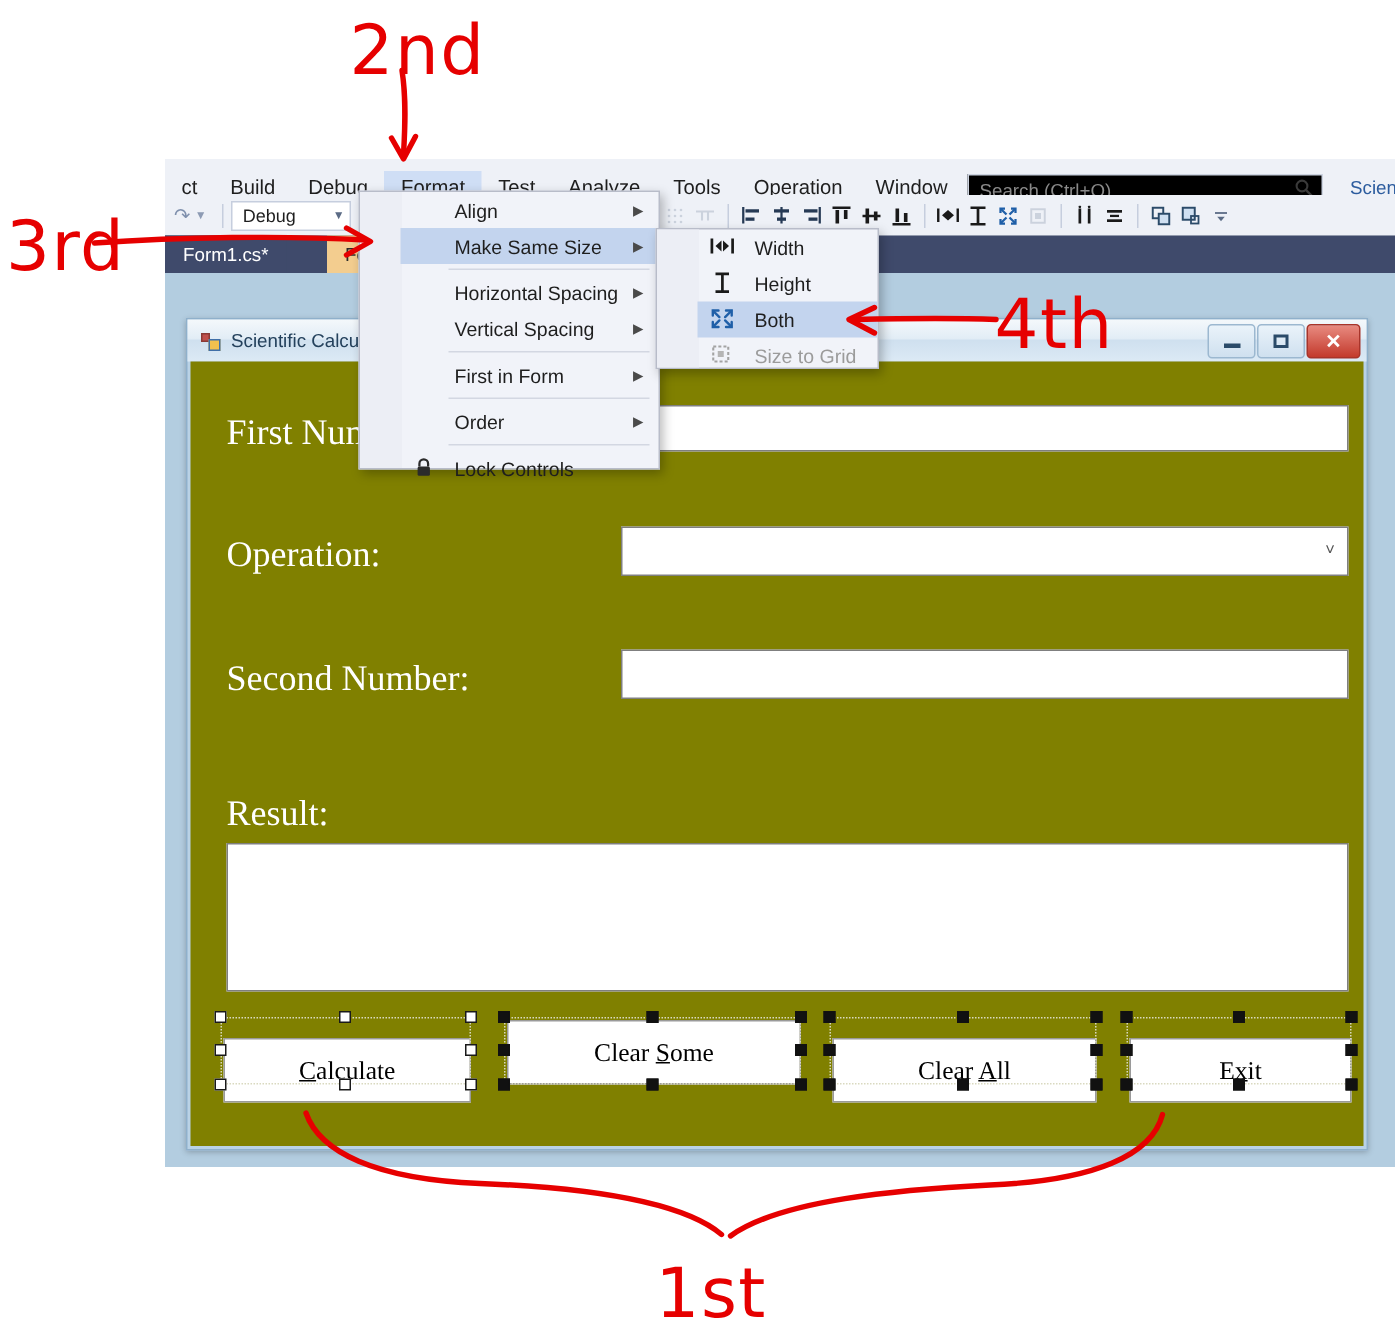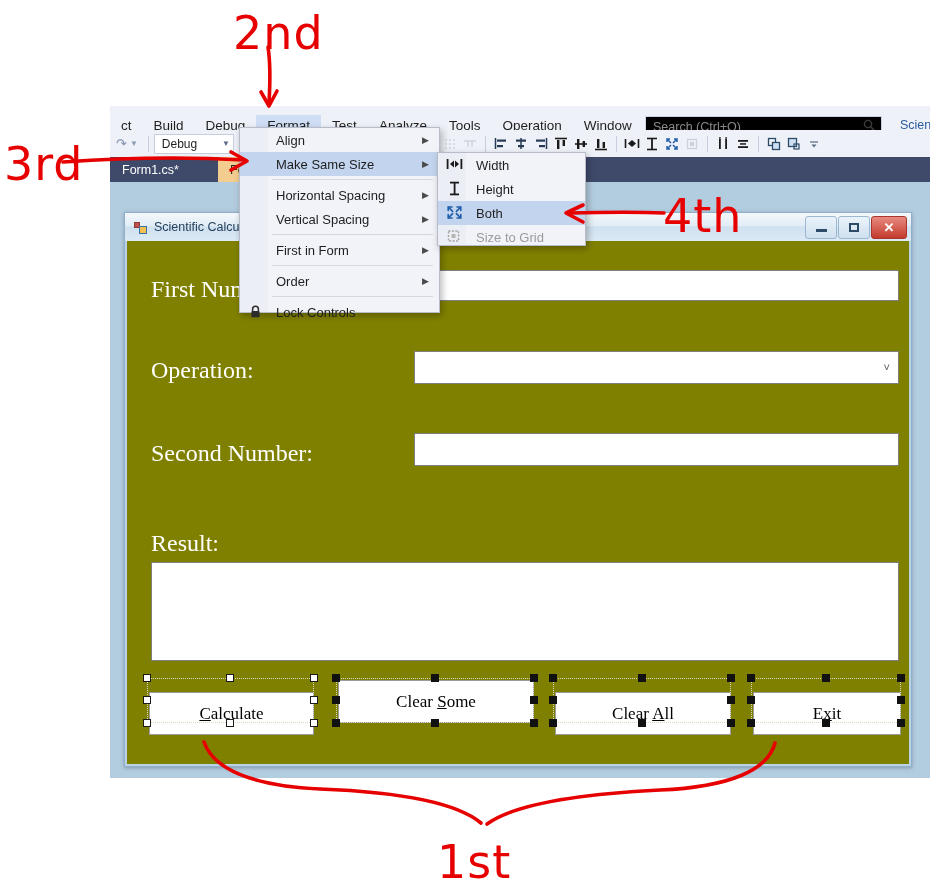--- a/index.html
+++ b/index.html
@@ -9,21 +9,21 @@
   }
   #root{position:absolute;left:0;top:0;width:930px;height:886px;}
 
   
   .ide{
     position:absolute;left:110px;top:106px;width:820px;height:672px;
     background:#eef1f7;overflow:hidden;
   }
   .menubar{
     position:absolute;left:0;top:8px;width:648px;height:24px;background:#eef1f7;
-    display:flex;align-items:center;font-size:13.5px;color:#1e1e1e;
+    display:flex;align-items:flex-start;font-size:13.5px;color:#1e1e1e;
   }
   .menu-item{padding:3px 11px 4px 11px;white-space:nowrap;line-height:16px;}
   .menu-item.active{background:#cfdef5;color:#1e1e1e;}
   .search-box{
     position:absolute;left:535px;top:2px;width:235px;height:20px;background:#000000;
     border:1px solid #ccd3e0;display:flex;align-items:center;
   }
   .search-box .ph{font-size:12.5px;color:#8a8a8a;padding-left:7px;}
   .search-icon{position:absolute;right:5px;top:2px;font-size:13px;color:#4a4a4a;}
   .ide-right-label{
@@ -123,21 +123,21 @@
 
   
   .sel-box{position:absolute;border:1px dotted #d9d9c0;box-sizing:border-box;pointer-events:none;}
   .h{position:absolute;width:8px;height:8px;box-sizing:border-box;}
   .h.white{background:#ffffff;border:1px solid #1a1a1a;}
   .h.black{background:#111111;border:1px solid #111111;}
 
   
   .vmenu{
     position:absolute;background:#f1f3f9;border:1px solid #b8bcc9;
-    box-shadow:2px 3px 7px rgba(0,0,0,.28);box-sizing:border-box;
+    box-shadow:2px 3px 7px rgba(0,0,0,.28);box-sizing:border-box;padding-left:27px;
   }
   #format-menu{left:239px;top:127px;width:201px;height:186px;}
   .vmenu .gutter{position:absolute;left:0;top:0;bottom:0;width:28px;background:#eceef5;}
   .mrow{
     position:relative;height:24px;display:flex;align-items:center;
     font-size:13px;color:#1e1e1e;padding-left:36px;white-space:nowrap;
   }
   .mrow.hl{background:#c3d4ee;}
   .mrow .arrow{position:absolute;right:10px;top:8px;font-size:9px;color:#4a4a4a;line-height:1;}
   .mrow .gico{position:absolute;left:8px;top:4px;width:15px;height:15px;}

